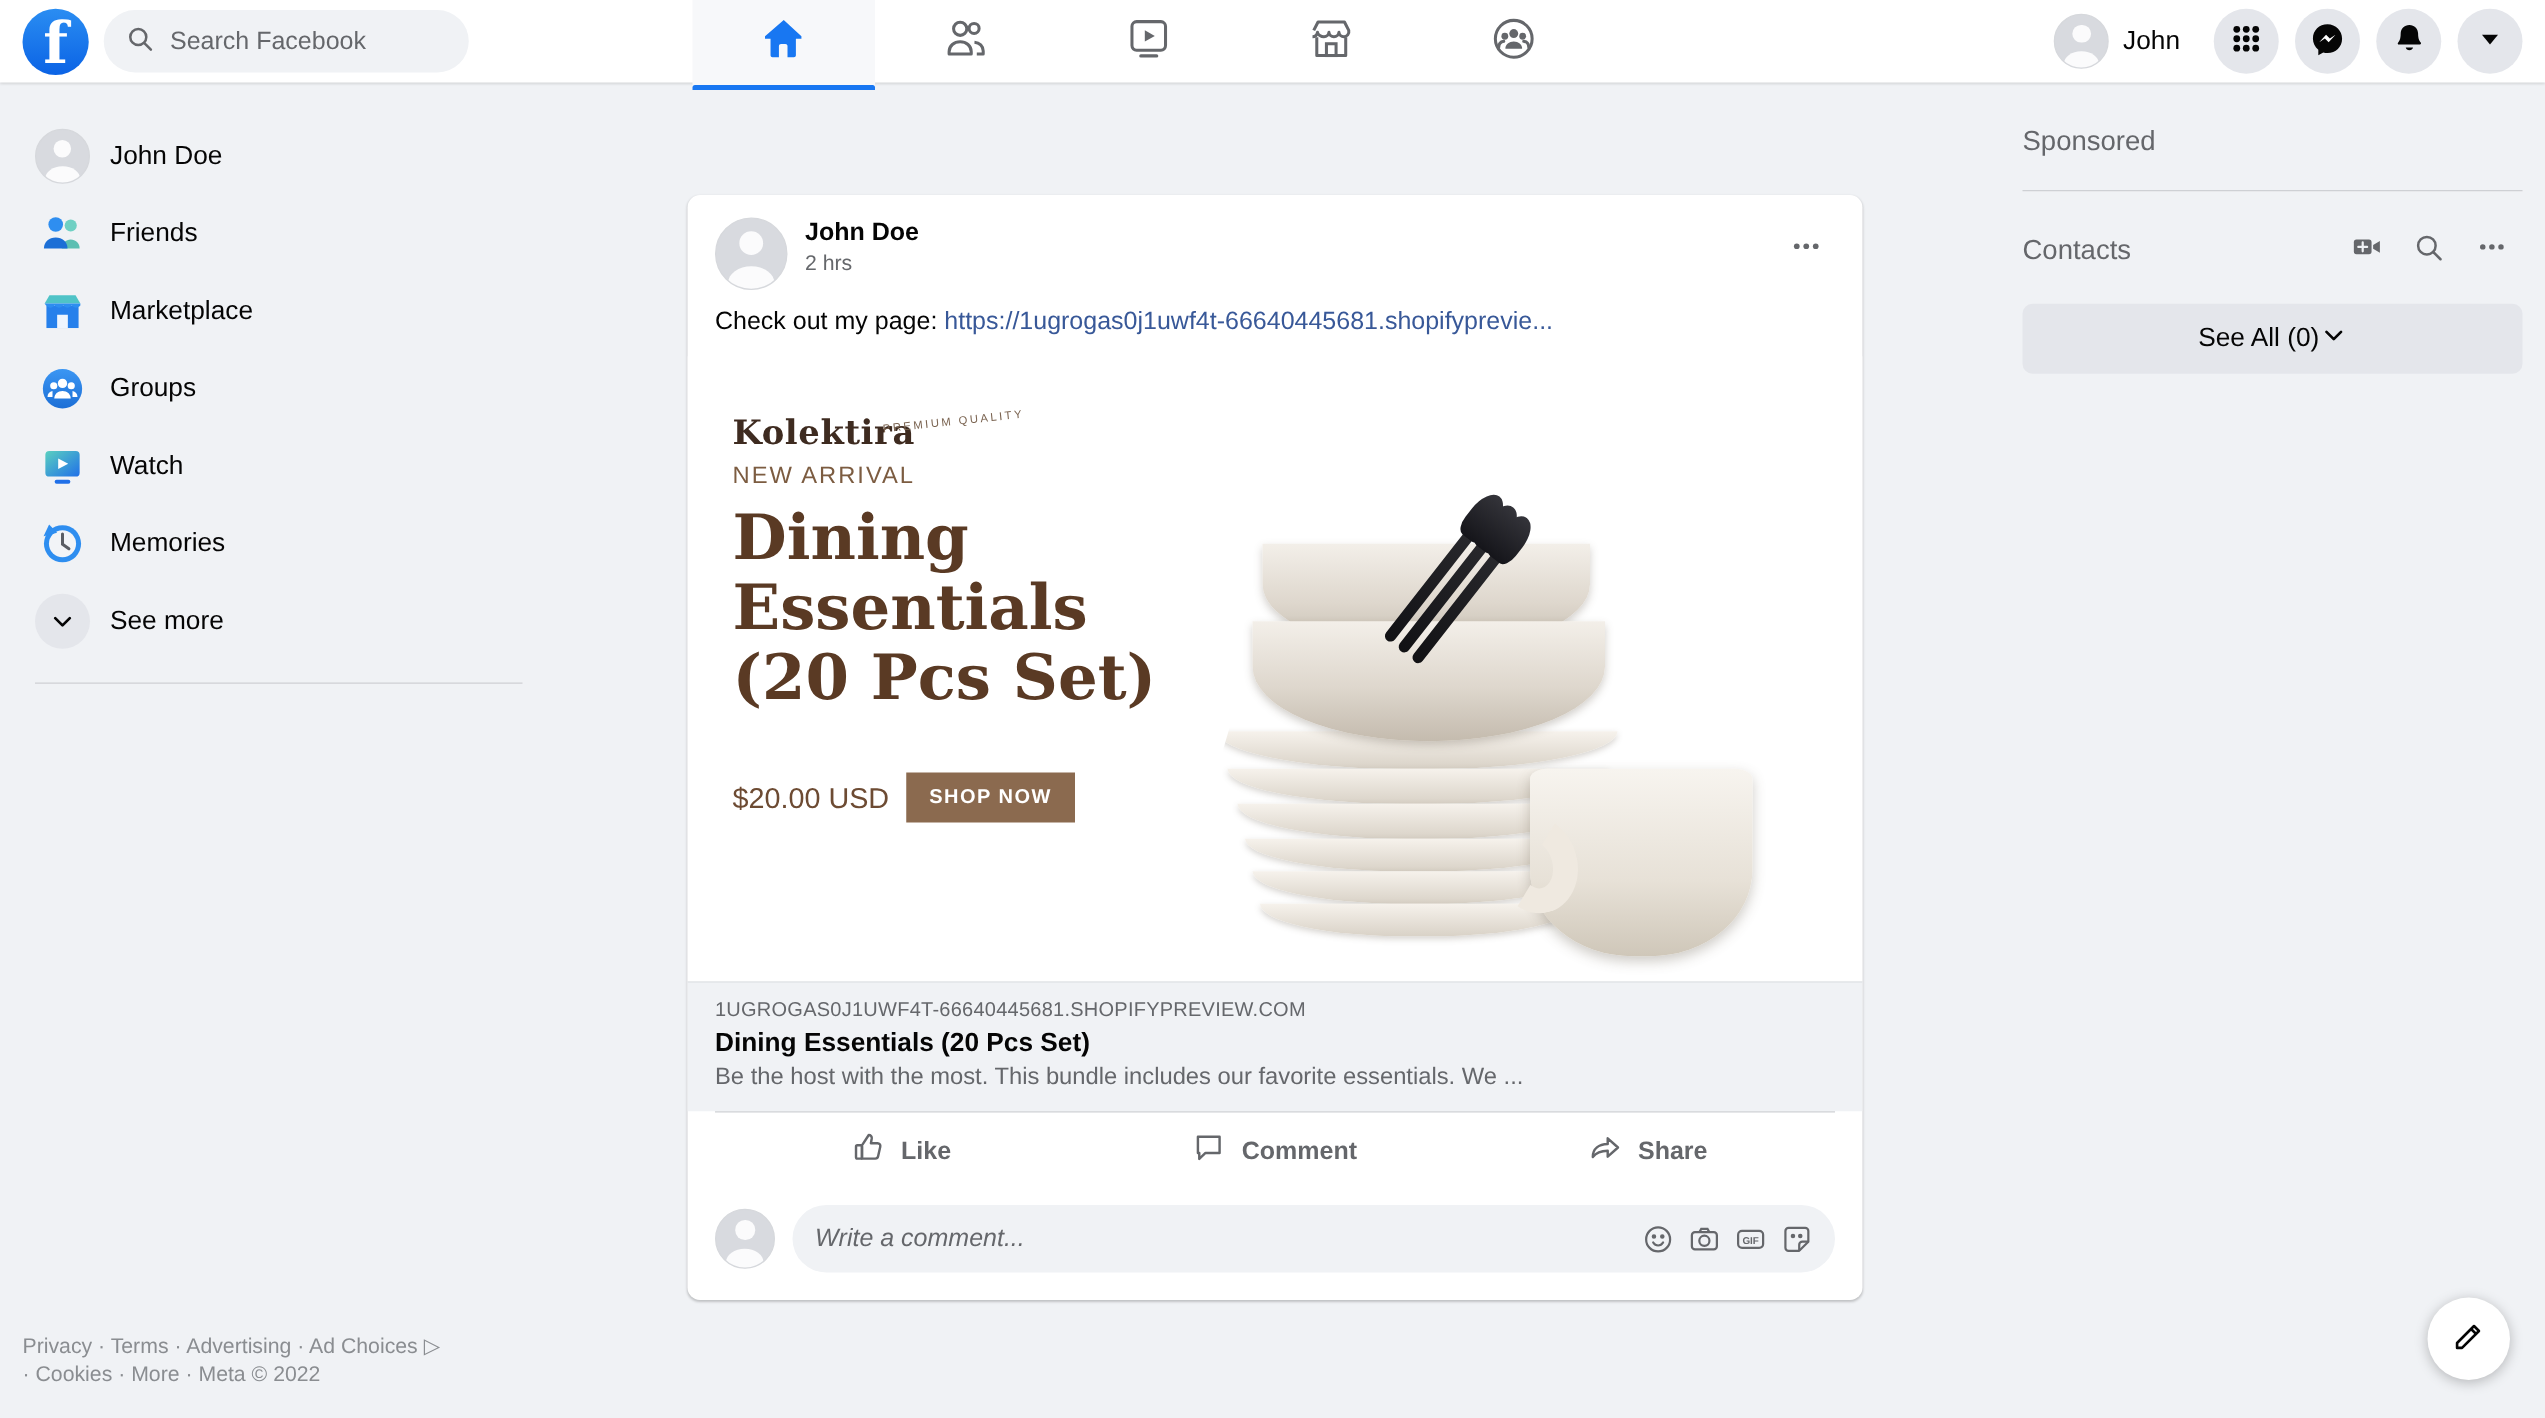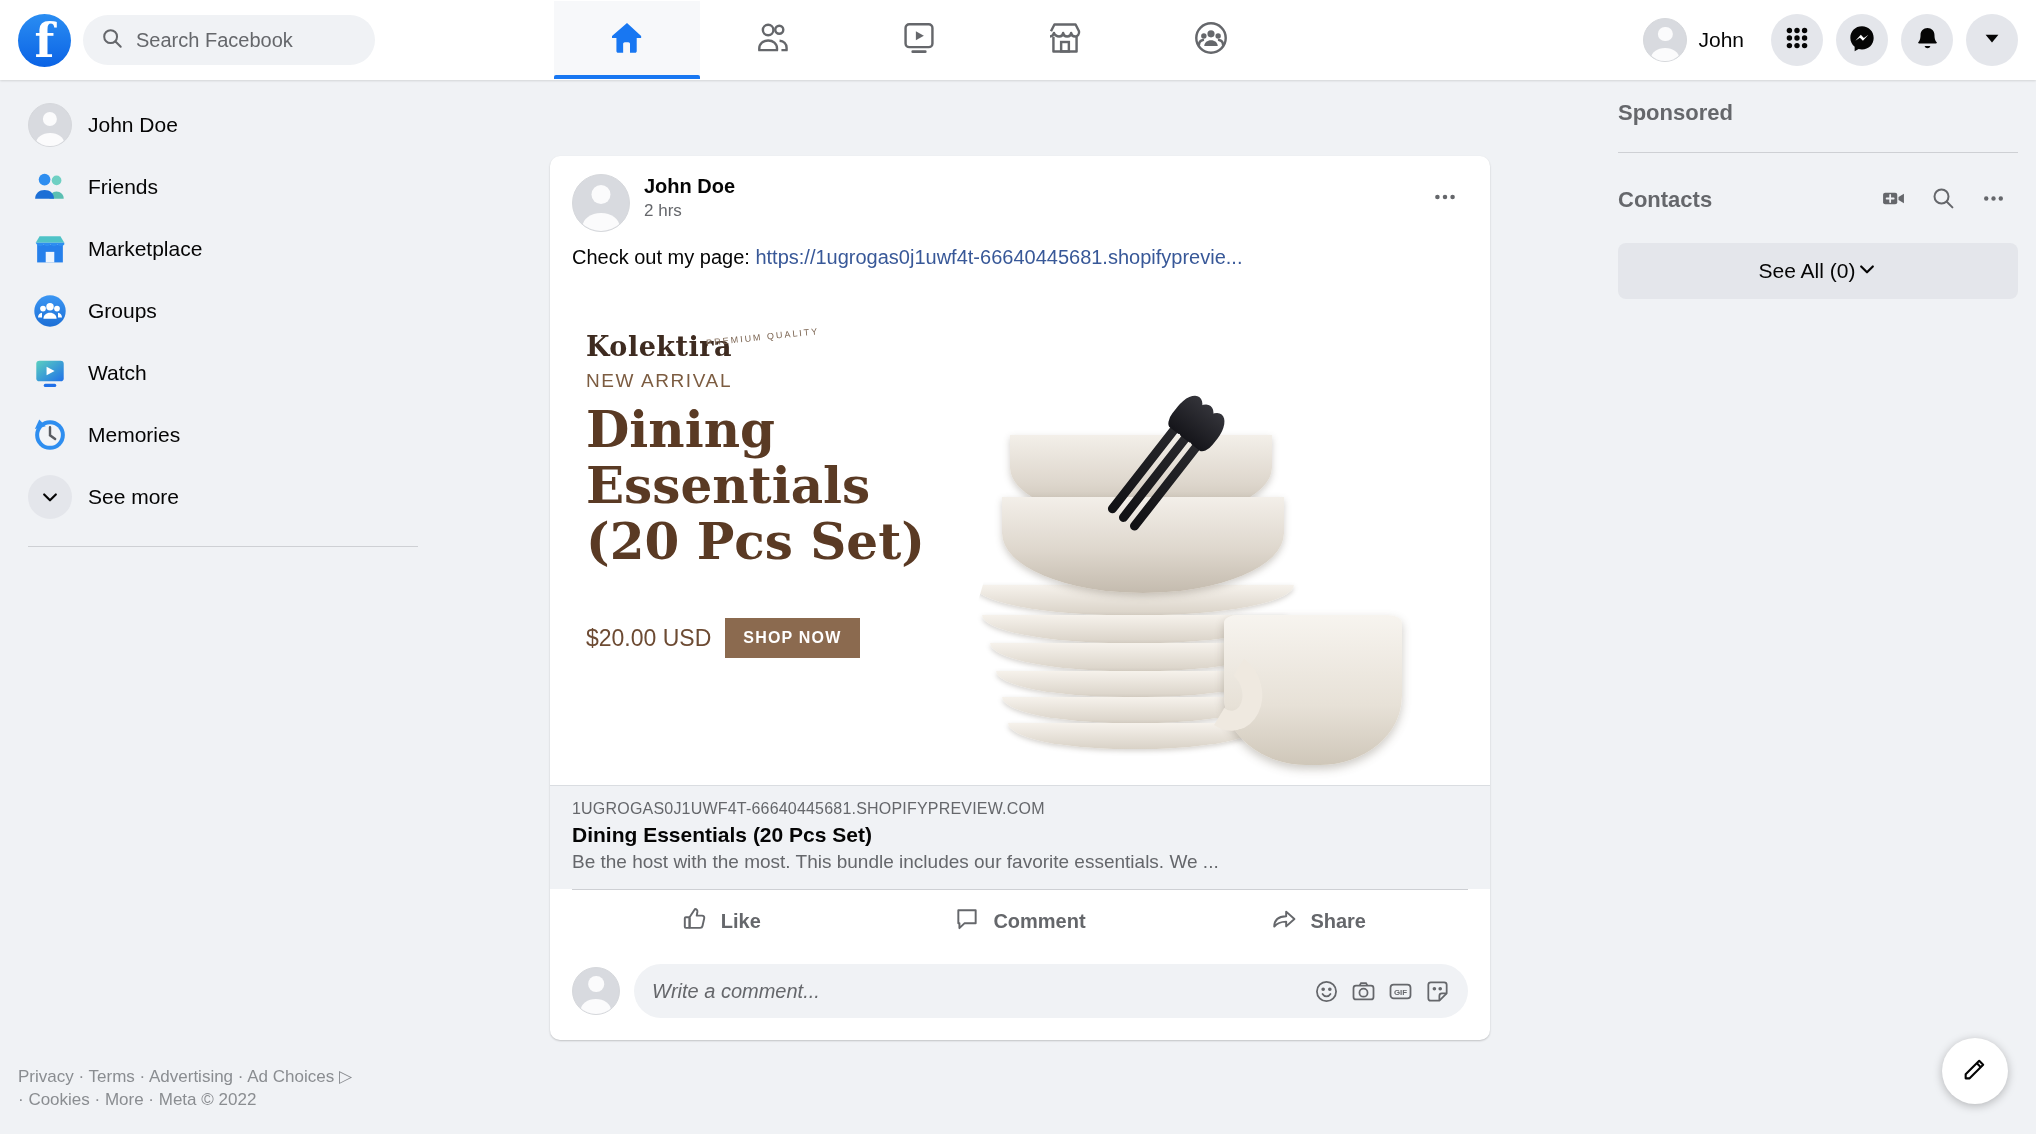--- a/index.html
+++ b/index.html
@@ -7,21 +7,21 @@
     width: 2036px; height: 1134px;
     font-family: "Liberation Sans", sans-serif;
     background: #f0f2f5;
     overflow: hidden;
     color: #050505;
   }
 
   
   .topbar {
     position: absolute; top: 0; left: 0;
-    width: 2036px; height: 80px;
+    width: 2036px; height: 66px;
     background: #ffffff;
     display: flex; align-items: center;
     box-shadow: 0 1px 2px rgba(0,0,0,0.12);
     z-index: 30;
   }
   .tb-left { display: flex; align-items: center; gap: 12px; padding-left: 18px; width: 540px; }
   .fb-logo { width: 53px; height: 53px; border-radius: 50%;
     background: linear-gradient(180deg,#2a8df2 0%,#0b63e5 100%);
     position: relative; flex: 0 0 auto; }
   .fb-logo::after {
@@ -189,21 +189,21 @@
   .comment-input {
     flex: 1; height: 54px; background: #f0f2f5; border-radius: 27px;
     display: flex; align-items: center; padding: 0 18px;
   }
   .comment-input .cph { flex: 1; font-size: 20px; color: #65676b; font-style: italic; }
   .cicons { display: flex; align-items: flex-end; gap: 12px; }
   .cicons span { cursor: pointer; display:flex; align-items:center; }
 
   
   .right { position: absolute; top: 78px; right: 18px; width: 400px; padding-top: 22px; }
-  .r-title { font-size: 22px; font-weight: bold; color: #65676b; }
+  .r-title { font-size: 22px; font-weight: normal; color: #65676b; }
   .r-sep { height: 1px; background: #ced0d4; margin: 26px 0 22px 0; }
   .r-head { display: flex; align-items: center; }
   .r-head .r-title { flex: 1; }
   .r-head .r-ico { width: 50px; height: 50px; border-radius: 50%; display:flex;
       align-items:center; justify-content:center; cursor: pointer; color: #65676b; }
   .see-all {
     margin-top: 18px; height: 56px; background: #e4e6eb; border-radius: 8px;
     display: flex; align-items: center; justify-content: center; gap: 2px;
     font-size: 21px; font-weight: 500; cursor: pointer;
   }

